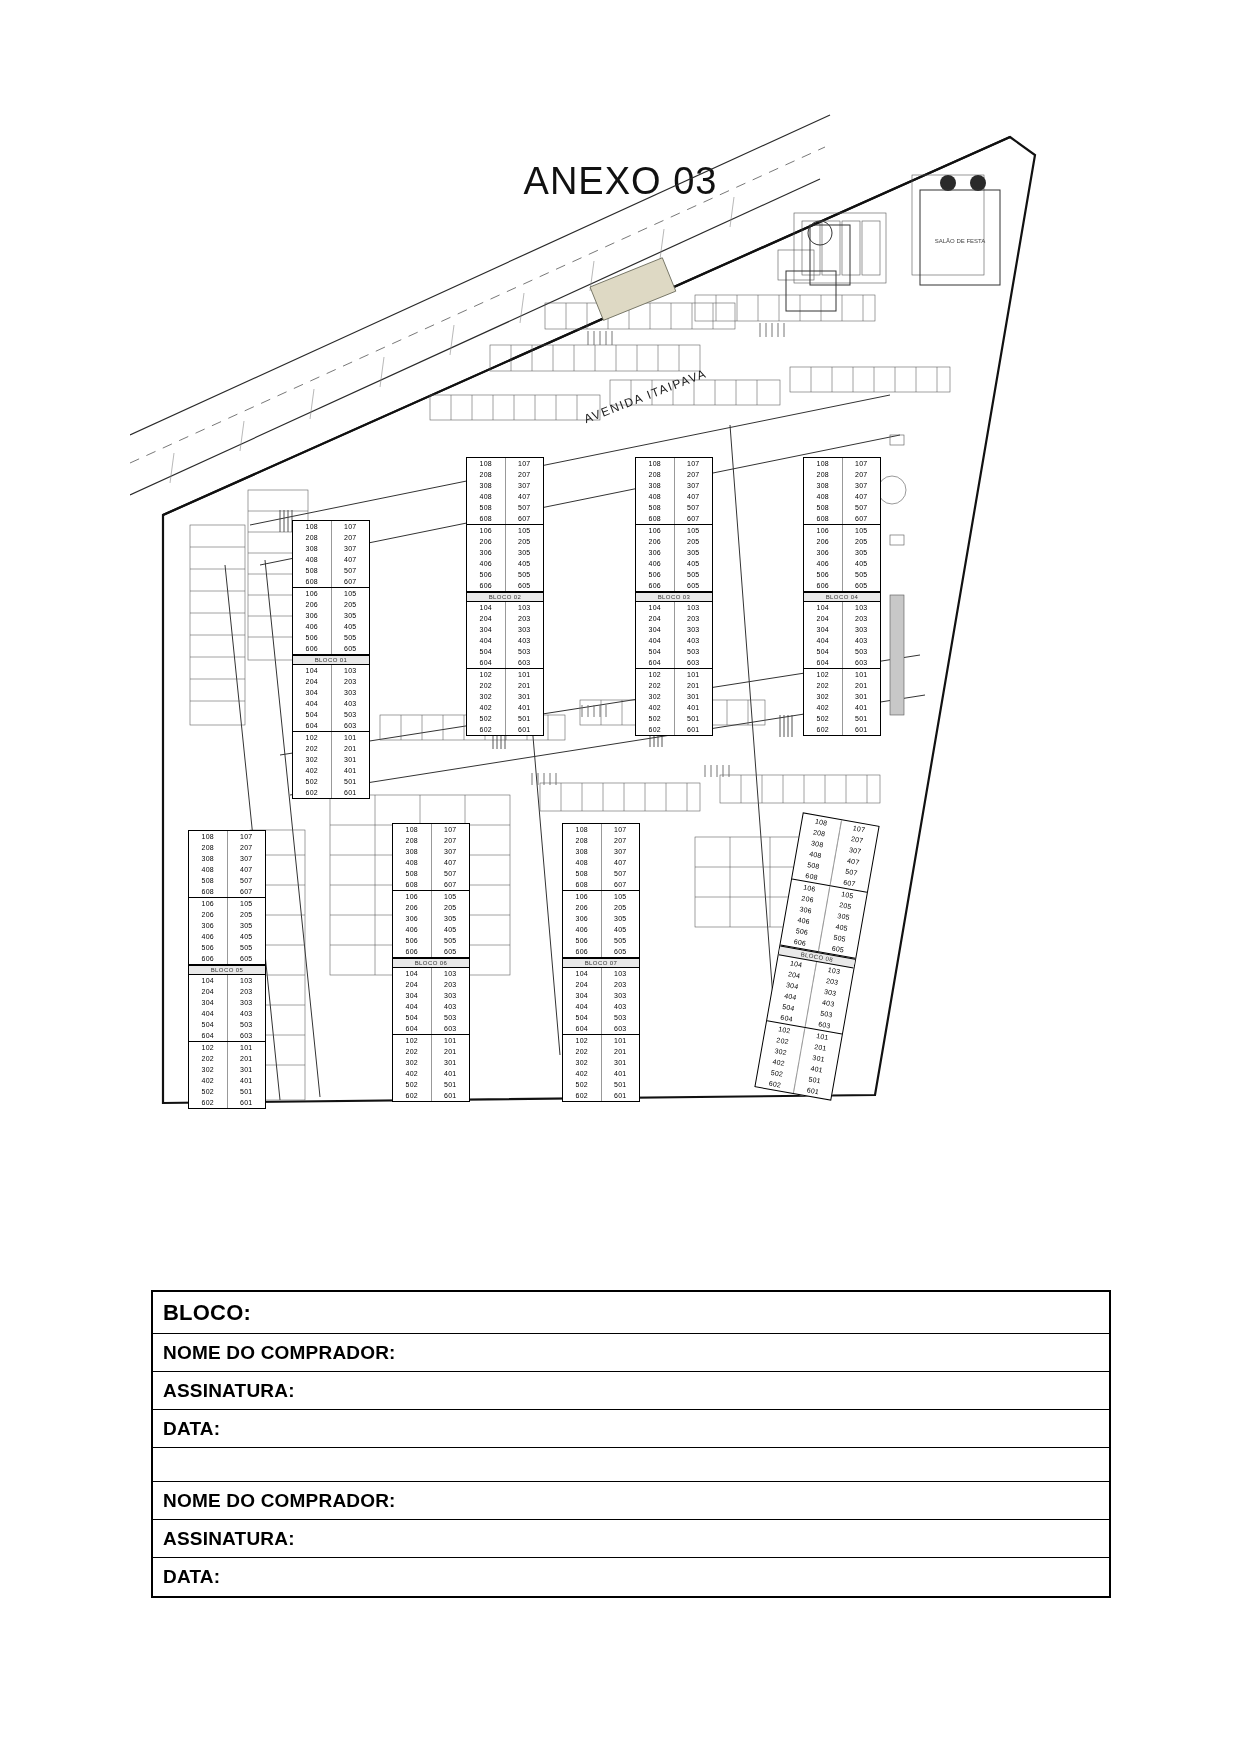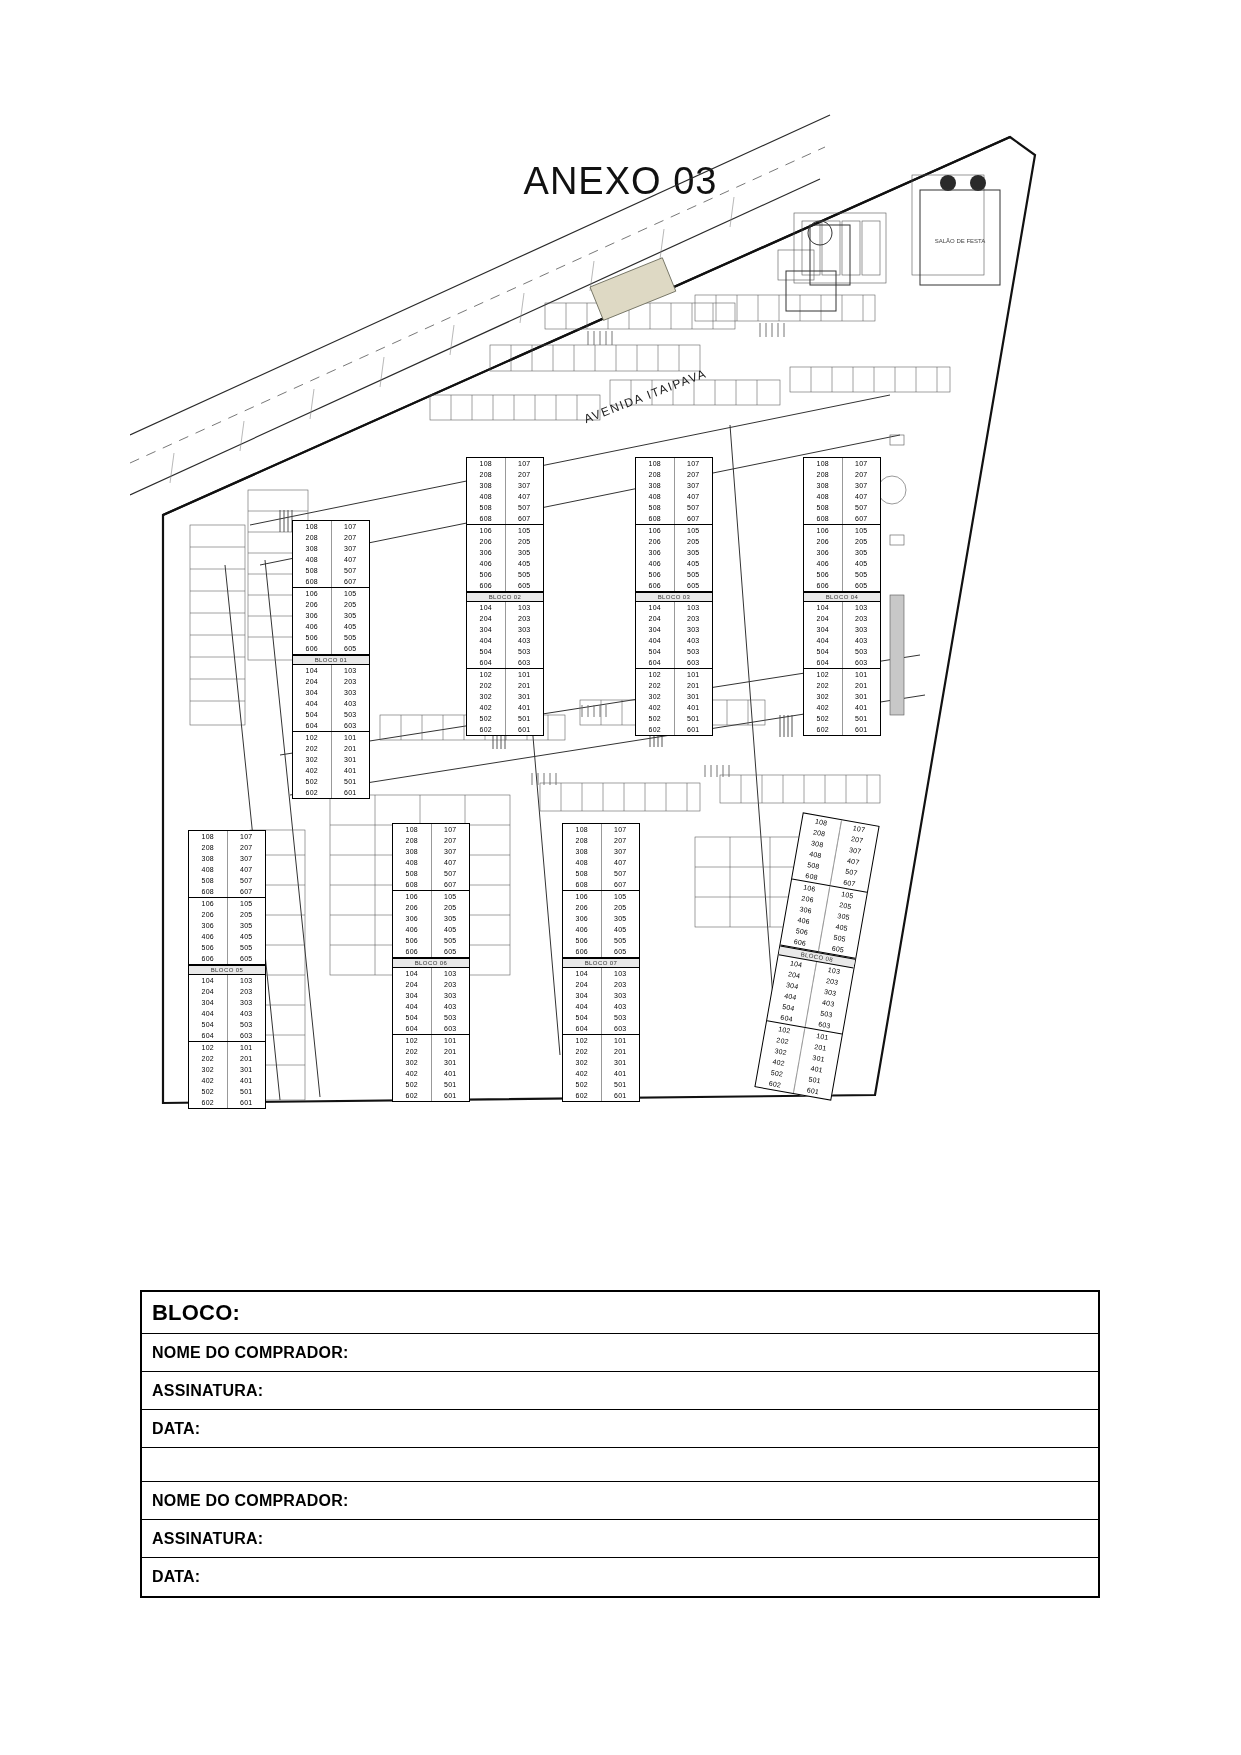--- a/index.html
+++ b/index.html
@@ -94,37 +94,37 @@
     top: 0;
     width: 0;
     height: 100%;
     border-left: 0.8px solid #999;
   }
   .blk.rot { transform-origin: center center; }
 
   
   .form {
     position: absolute;
-    left: 140px;
+    left: 151px;
     top: 1290px;
     width: 960px;
     border: 2px solid #000;
     box-sizing: border-box;
   }
   .form .frow {
     border-bottom: 1.5px solid #000;
     height: 38px;
     display: flex;
     align-items: center;
     box-sizing: border-box;
   }
   .form .frow:last-child { border-bottom: none; }
   .form .frow .ftxt {
     padding-left: 10px;
-    font-size: 16px;
+    font-size: 19px;
     font-weight: bold;
     letter-spacing: 0.2px;
   }
   .form .frow.blank { height: 34px; }
   .form .frow.tall { height: 42px; }
   .form .frow.tall .ftxt { font-size: 22px; }
 </style>
 </head>
 <body>
 

